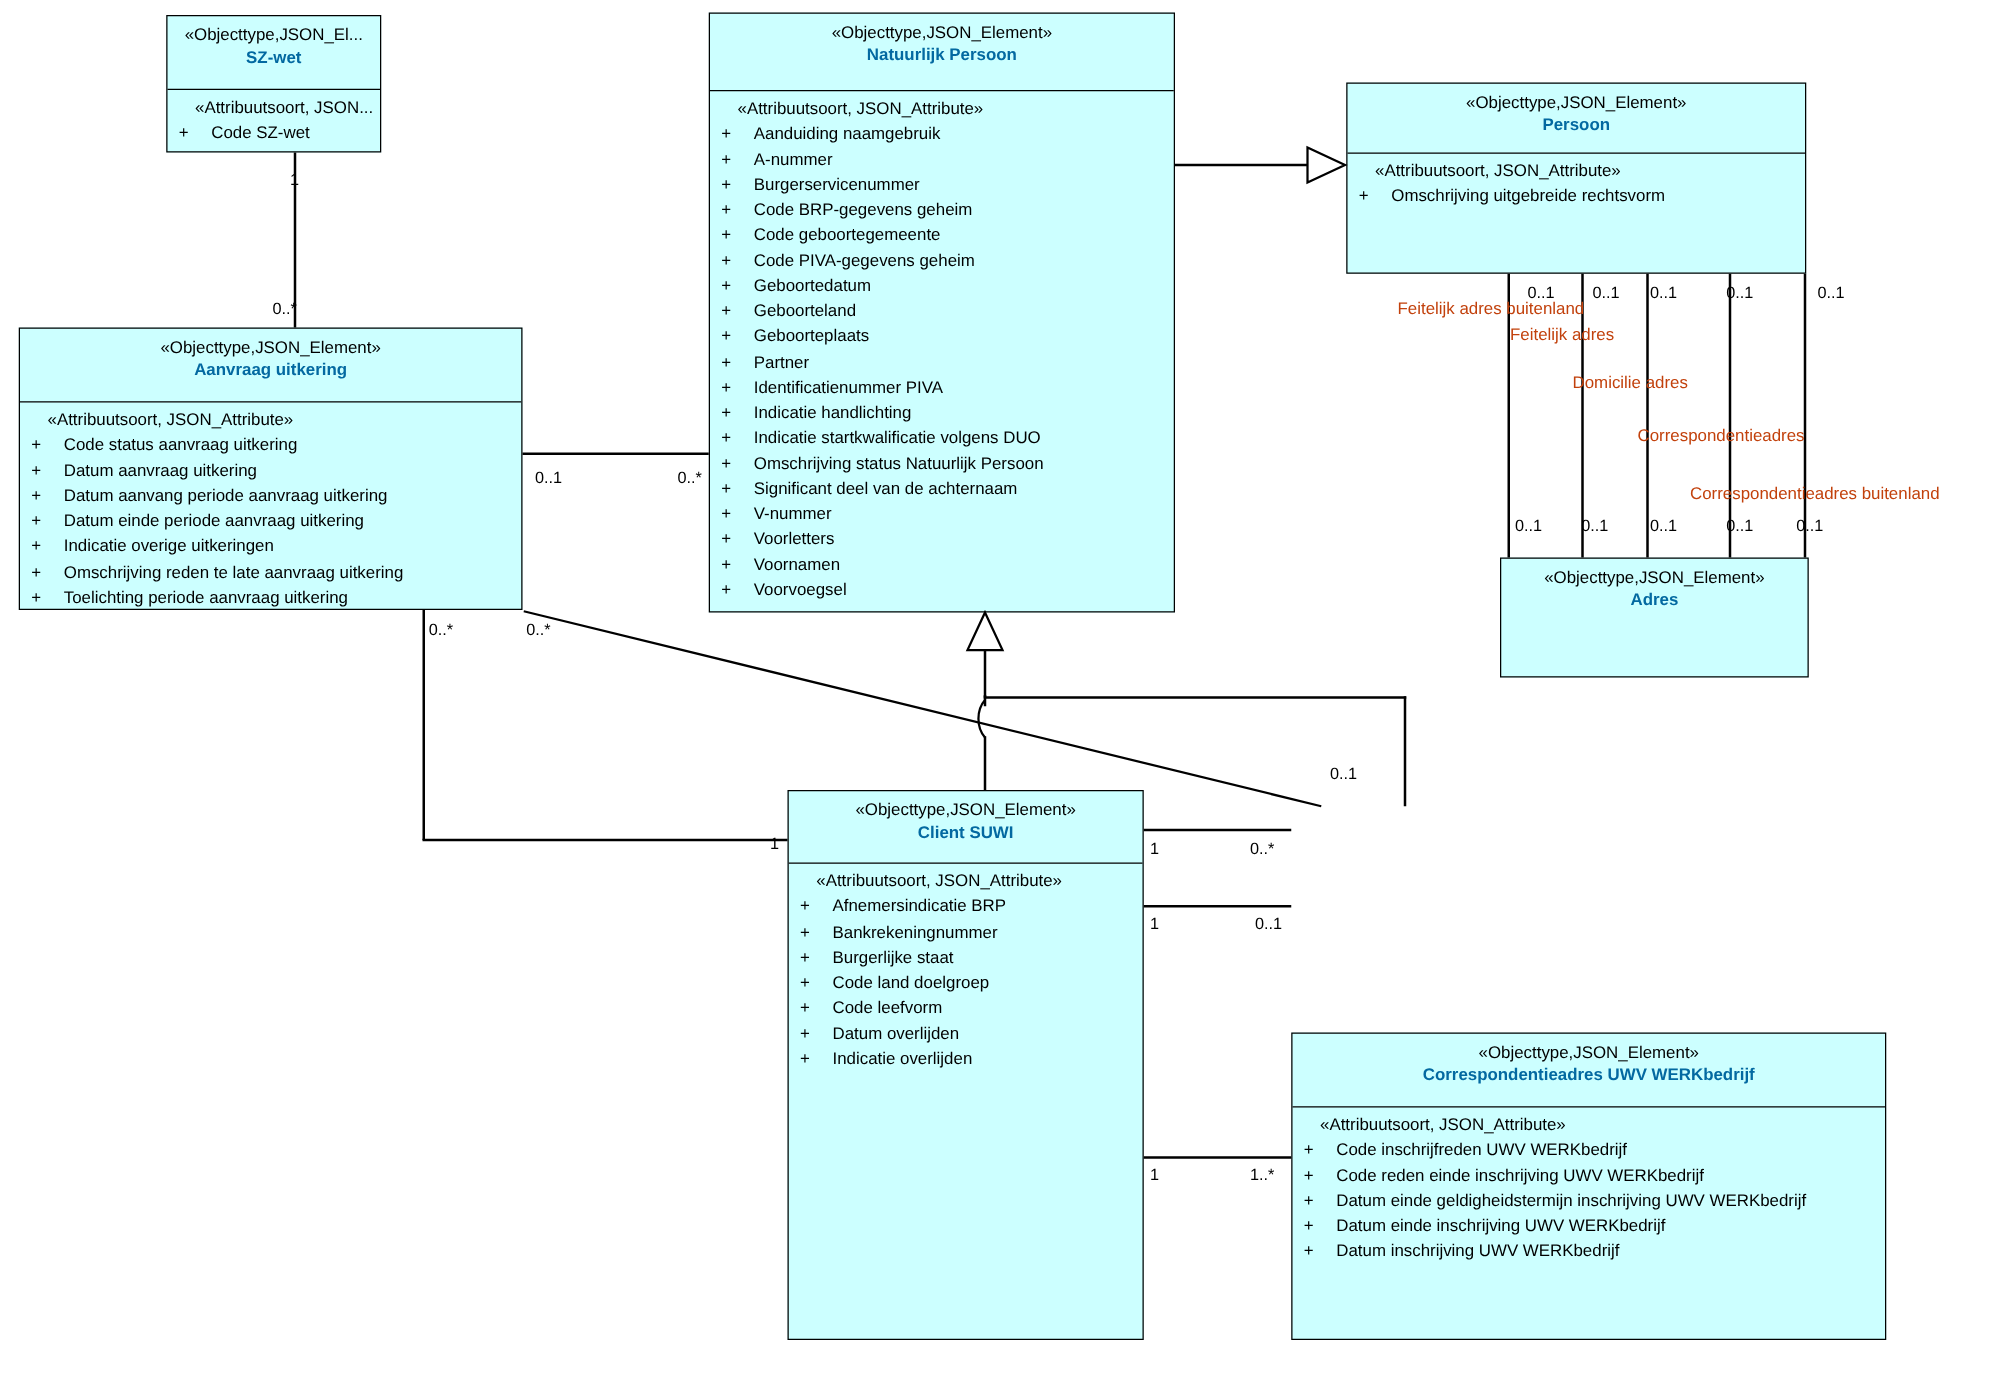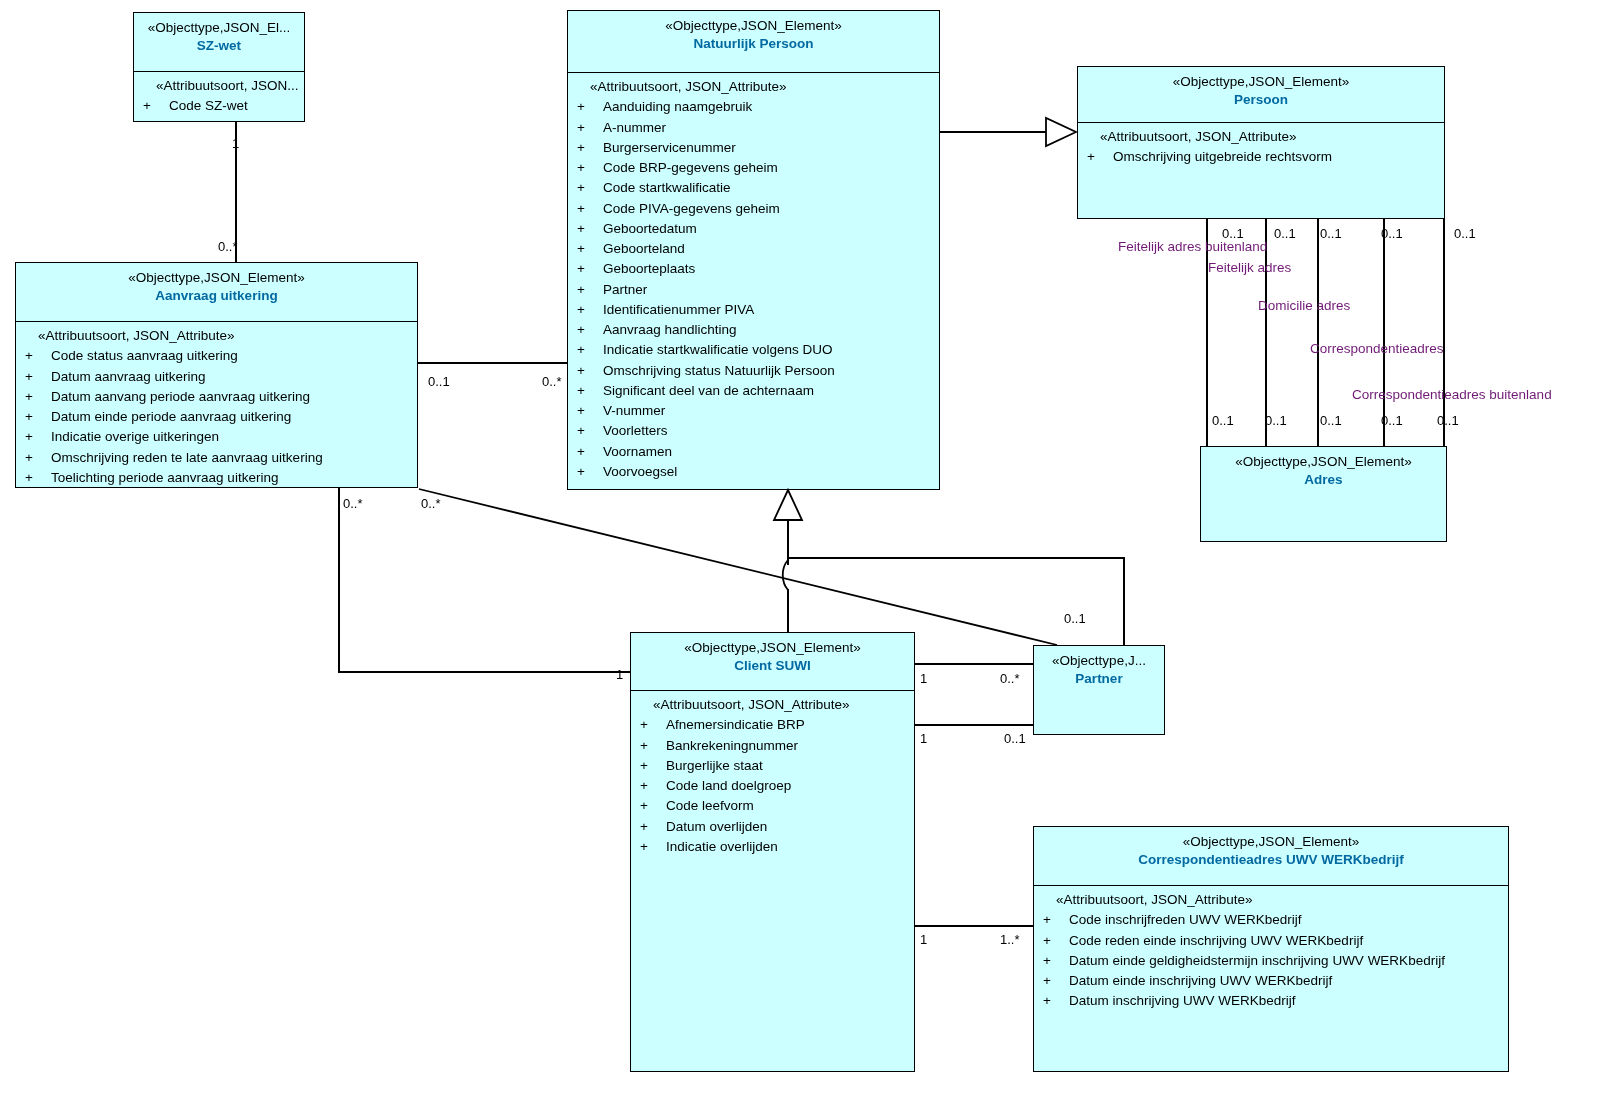--- a/index.html
+++ b/index.html
@@ -13,21 +13,21 @@
   .uml-attrs{box-sizing:border-box;border-top:1.6px solid #000;padding:4px 6px 6px 6px;}
   .attr-stereo{font-size:13.5px;color:#000;padding-left:16px;line-height:1.5;white-space:nowrap;}
   .attr-row{font-size:13.5px;color:#000;line-height:1.5;white-space:nowrap;display:flex;}
   .attr-vis{width:26px;flex:0 0 26px;text-align:left;padding-left:3px;}
   .attr-name{flex:1 1 auto;}
 
   .edge{position:absolute;background:#000;}
   .edge-h{height:1.6px;}
   .edge-v{width:1.6px;}
   .mult{position:absolute;font-size:13px;color:#000;white-space:nowrap;line-height:1;}
-  .rolelbl{position:absolute;font-size:13.5px;color:#701a75;white-space:nowrap;line-height:1;}
+  .rolelbl{position:absolute;font-size:13.5px;color:#c2410c;white-space:nowrap;line-height:1;}
   .diag{position:absolute;overflow:visible;}
   .tri{position:absolute;overflow:visible;}
 </style>
 </head>
 <body>
 
 <div id="canvas">
 
   <div class="uml-class" style="left:133px;top:12px;width:172px;height:110px;">
     <div class="uml-head" style="height:58px;">
@@ -61,21 +61,21 @@
       <div class="attr-row">
           <span class="attr-vis">+</span>
           <span class="attr-name">Burgerservicenummer</span>
         </div>
       <div class="attr-row">
           <span class="attr-vis">+</span>
           <span class="attr-name">Code BRP-gegevens geheim</span>
         </div>
       <div class="attr-row">
           <span class="attr-vis">+</span>
-          <span class="attr-name">Code startkwalificatie</span>
+          <span class="attr-name">Code geboortegemeente</span>
         </div>
       <div class="attr-row">
           <span class="attr-vis">+</span>
           <span class="attr-name">Code PIVA-gegevens geheim</span>
         </div>
       <div class="attr-row">
           <span class="attr-vis">+</span>
           <span class="attr-name">Geboortedatum</span>
         </div>
       <div class="attr-row">
@@ -89,21 +89,21 @@
       <div class="attr-row">
           <span class="attr-vis">+</span>
           <span class="attr-name">Partner</span>
         </div>
       <div class="attr-row">
           <span class="attr-vis">+</span>
           <span class="attr-name">Identificatienummer PIVA</span>
         </div>
       <div class="attr-row">
           <span class="attr-vis">+</span>
-          <span class="attr-name">Aanvraag handlichting</span>
+          <span class="attr-name">Indicatie handlichting</span>
         </div>
       <div class="attr-row">
           <span class="attr-vis">+</span>
           <span class="attr-name">Indicatie startkwalificatie volgens DUO</span>
         </div>
       <div class="attr-row">
           <span class="attr-vis">+</span>
           <span class="attr-name">Omschrijving status Natuurlijk Persoon</span>
         </div>
       <div class="attr-row">
@@ -219,26 +219,20 @@
           <span class="attr-vis">+</span>
           <span class="attr-name">Datum overlijden</span>
         </div>
       <div class="attr-row">
           <span class="attr-vis">+</span>
           <span class="attr-name">Indicatie overlijden</span>
         </div>
     </div>
   </div>
 
-  <div class="uml-class" style="left:1033px;top:645px;width:132px;height:90px;">
-    <div class="uml-head" style="height:88px;">
-      <div class="stereo">«Objecttype,J...</div>
-      <div class="cname">Partner</div>
-    </div>
-  </div>
 
   <div class="uml-class" style="left:1033px;top:826px;width:476px;height:246px;">
     <div class="uml-head" style="height:58px;">
       <div class="stereo">«Objecttype,JSON_Element»</div>
       <div class="cname">Correspondentieadres UWV WERKbedrijf</div>
     </div>
     <div class="uml-attrs">
       <div class="attr-stereo">«Attribuutsoort, JSON_Attribute»</div>
       <div class="attr-row">
           <span class="attr-vis">+</span>

